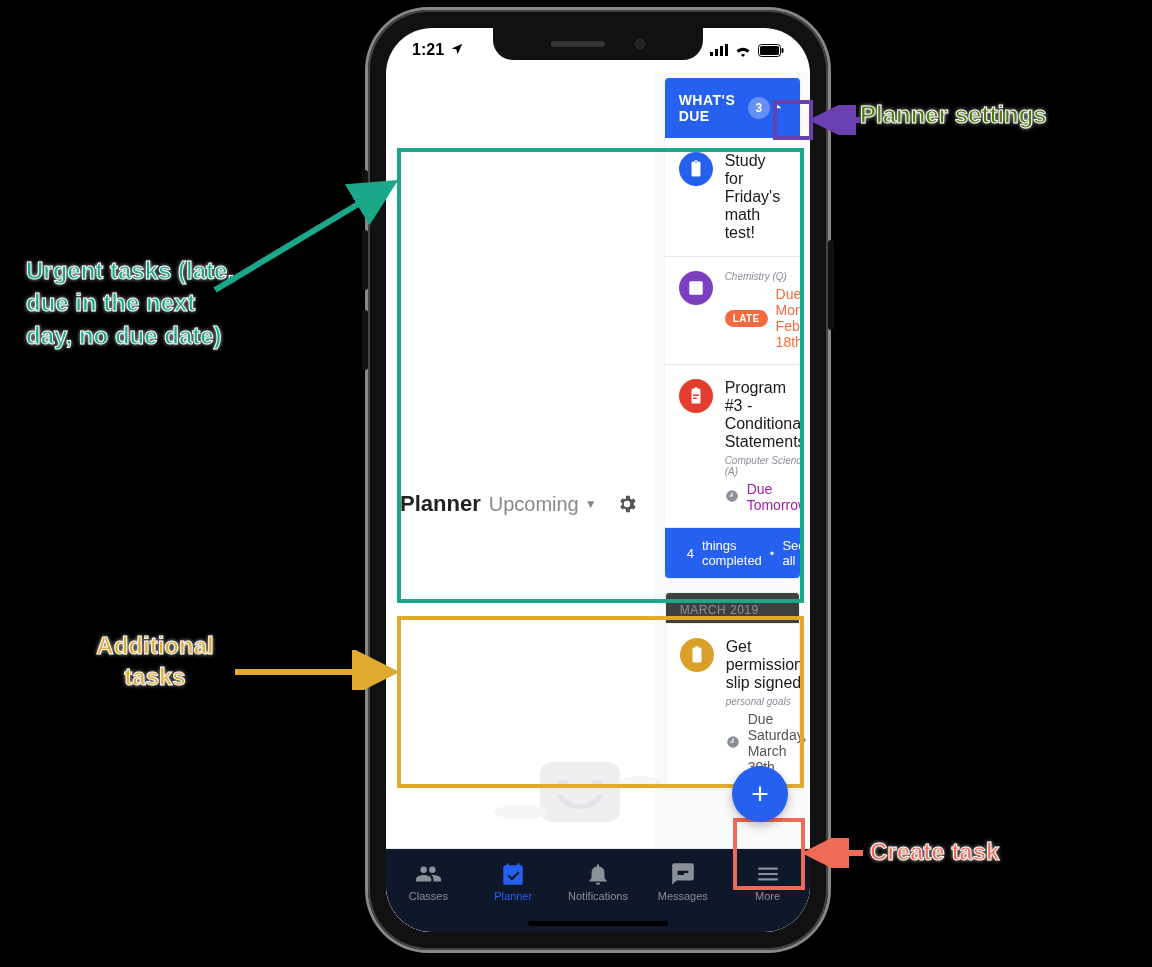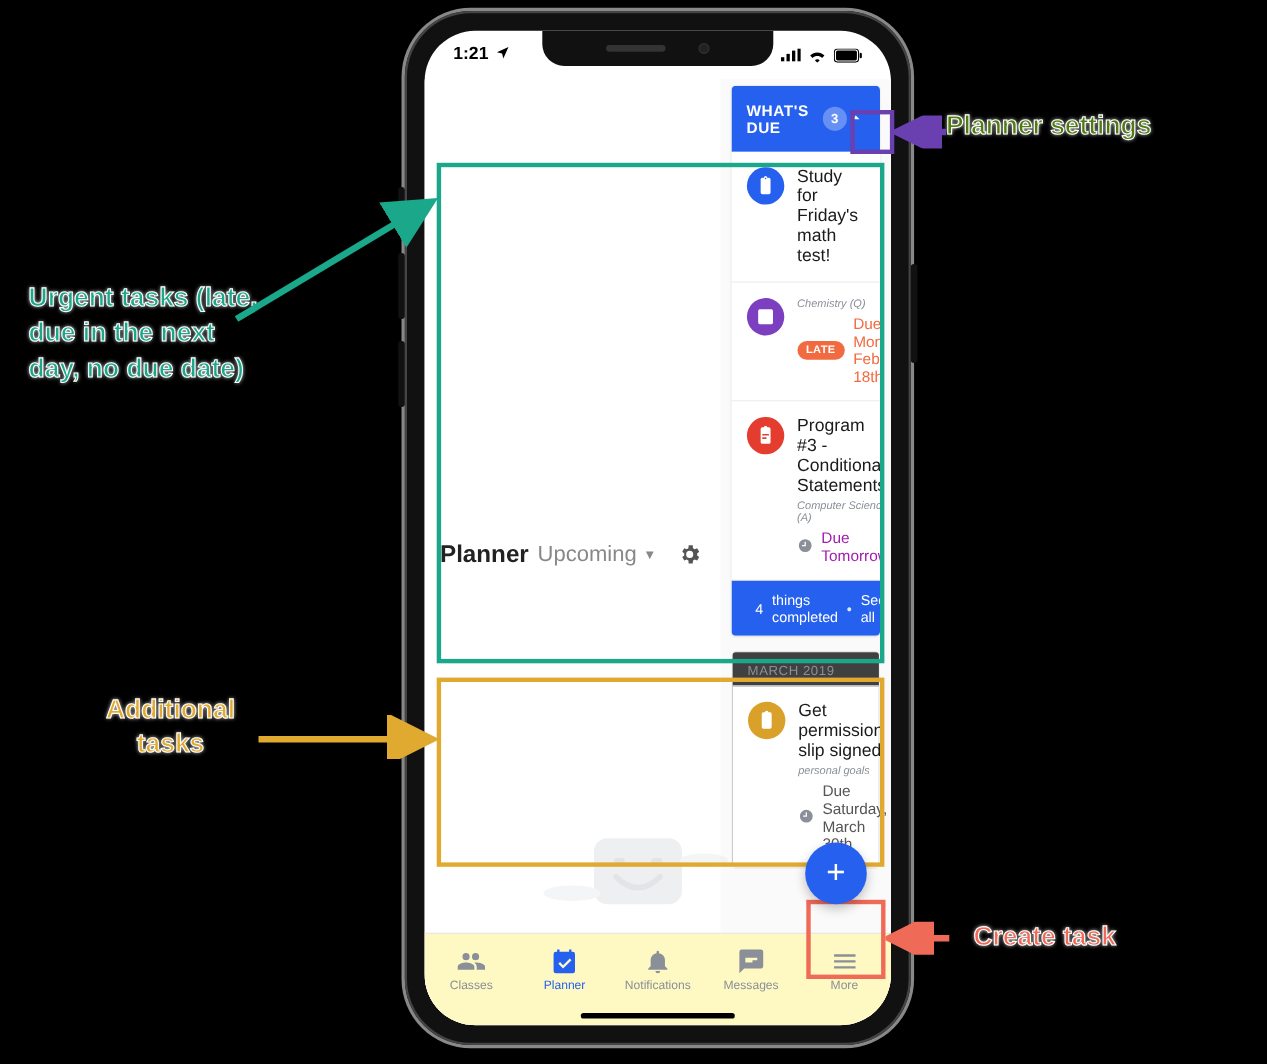--- a/index.html
+++ b/index.html
@@ -159,21 +159,21 @@
   
   .bg-smile{
     position:absolute; left:50%; bottom:100px; transform:translateX(-60%);
     width:180px; height:80px; opacity:.35;
   }
 
   
   .tabbar{
     position:absolute; left:0; right:0; bottom:0;
     height:84px; padding-bottom:18px;
-    background:#fef9c3; border-top:1px solid #e5e7eb;
+    background:#0f172a; border-top:1px solid #e5e7eb;
     display:flex;
     text-align:right;
   }
   .tab{
     flex:1; display:flex; flex-direction:column; align-items:center; justify-content:center;
     gap:3px; color:#8a8f98; font-size:11px;
   }
   .tab.active{ color:#2660ef; }
   .tab svg{ width:26px; height:26px; }
 
@@ -403,21 +403,21 @@
 <div class="hl-box hl-teal" style="left:397px; top:148px; width:407px; height:455px;"></div>
 <div class="hl-box hl-gold" style="left:397px; top:616px; width:407px; height:172px;"></div>
 <div class="hl-box hl-coral" style="left:733px; top:818px; width:72px; height:72px;"></div>
 
 <div class="annot a-purple" style="left:860px; top:100px; text-align:left; line-height:1.25;">Planner settings</div>
 
 <div class="annot a-green" style="left:4px; top:255px; width:220px; text-align:left; line-height:1.35;margin-left:22px;">Urgent tasks (late, due in the next day, no due date)</div>
 
 <div class="annot a-gold" style="left:75px; top:630px; width:160px; text-align:center; line-height:1.3;">Additional tasks</div>
 
-<div class="annot a-coral" style="left:870px; top:838px;margin-left:15px;">Create task</div>
+<div class="annot a-coral" style="left:870px; top:838px;">Create task</div>
 
 <svg class="overlay" style="left:205px; top:170px; width:200px; height:140px;">
   <defs>
       <marker id="ah-g" viewBox="0 0 10 10" refX="8" refY="5" markerWidth="8" markerHeight="8" orient="auto">
         <path d="M0 0L10 5L0 10z" fill="#1aa78a"></path>
       </marker>
     </defs>
   <line x1="10" y1="120" x2="185" y2="15" stroke="#1aa78a" stroke-width="6" marker-end="url(#ah-g)"></line>
 </svg>
 

